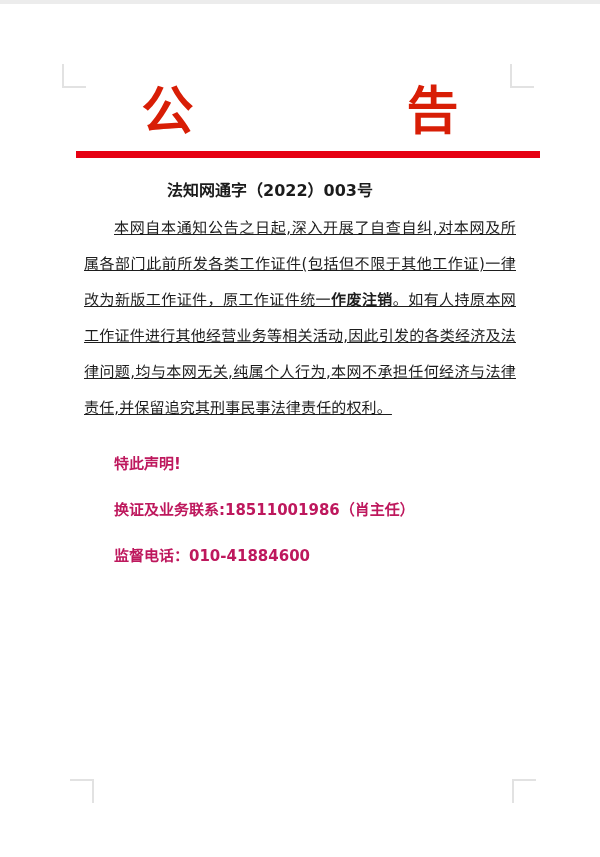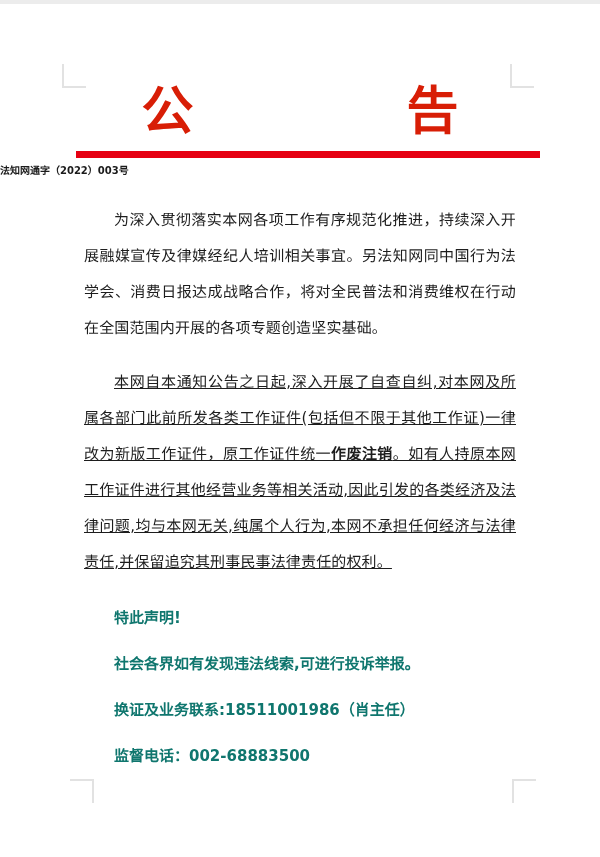--- a/index.html
+++ b/index.html
@@ -69,28 +69,28 @@
     position: absolute;
     top: 147px;
     left: 76px;
     width: 464px;
     height: 7px;
     background: #e60012;
   }
 
   .doc-number {
     position: absolute;
-    top: 156px;
+    top: 176px;
     left: 0;
     width: 540px;
-    text-align: left;
+    text-align: center;
     color: #1b1b1b;
     font-family: "DejaVu Sans", "Liberation Sans", sans-serif;
     font-weight: bold;
-    font-size: 10px;
+    font-size: 16px;
     line-height: 22px;
     white-space: nowrap;
   }
 
   
   .body-area {
     position: absolute;
     top: 198px;
     left: 84px;
     width: 432px;
@@ -110,21 +110,21 @@
   p.para b { font-weight: bold; }
 
   p.para.second { margin-top: 8px; text-decoration: underline; }
 
   .statements {
     margin-top: 26px;
   }
   p.stmt {
     margin: 0 0 22px 0;
     padding-left: 2em;
-    color: #0f766e;
+    color: #be185d;
     font-family: "DejaVu Sans", "Liberation Sans", sans-serif;
     font-size: 15px;
     line-height: 24px;
     font-weight: bold;
     white-space: nowrap;
   }
   p.stmt.tight { }
   p.stmt:last-child { margin-bottom: 0; }
 </style>
 </head>
@@ -140,26 +140,24 @@
   <div class="crop-mark crop-br"></div>
 
   <div class="doc-title">公　　告</div>
 
   <div class="red-rule"></div>
 
   <div class="doc-number">法知网通字（2022）003号</div>
 
   <div class="body-area">
 
-    <p class="para">为深入贯彻落实本网各项工作有序规范化推进，持续深入开展融媒宣传及律媒经纪人培训相关事宜。另法知网同中国行为法学会、消费日报达成战略合作，将对全民普法和消费维权在行动在全国范围内开展的各项专题创造坚实基础。</p>
 
     <p class="para second"><span>本网自本通知公告之日起,深入开展了自查自纠,对本网及所属各部门此前所发各类工作证件(包括但不限于其他工作证)一律改为新版工作证件，原工作证件统一</span><b>作废注销</b><span>。如有人持原本网工作证件进行其他经营业务等相关活动,因此引发的各类经济及法律问题,均与本网无关,纯属个人行为,本网不承担任何经济与法律责任,并保留追究其刑事民事法律责任的权利。</span></p>
 
     <div class="statements">
       <p class="stmt">特此声明!</p>
-      <p class="stmt">社会各界如有发现违法线索,可进行投诉举报。</p>
       <p class="stmt tight">换证及业务联系:18511001986（肖主任）</p>
-      <p class="stmt">监督电话：002-68883500</p>
+      <p class="stmt">监督电话：010-41884600</p>
     </div>
 
   </div>
 
 </div>
 
 </body></html>

